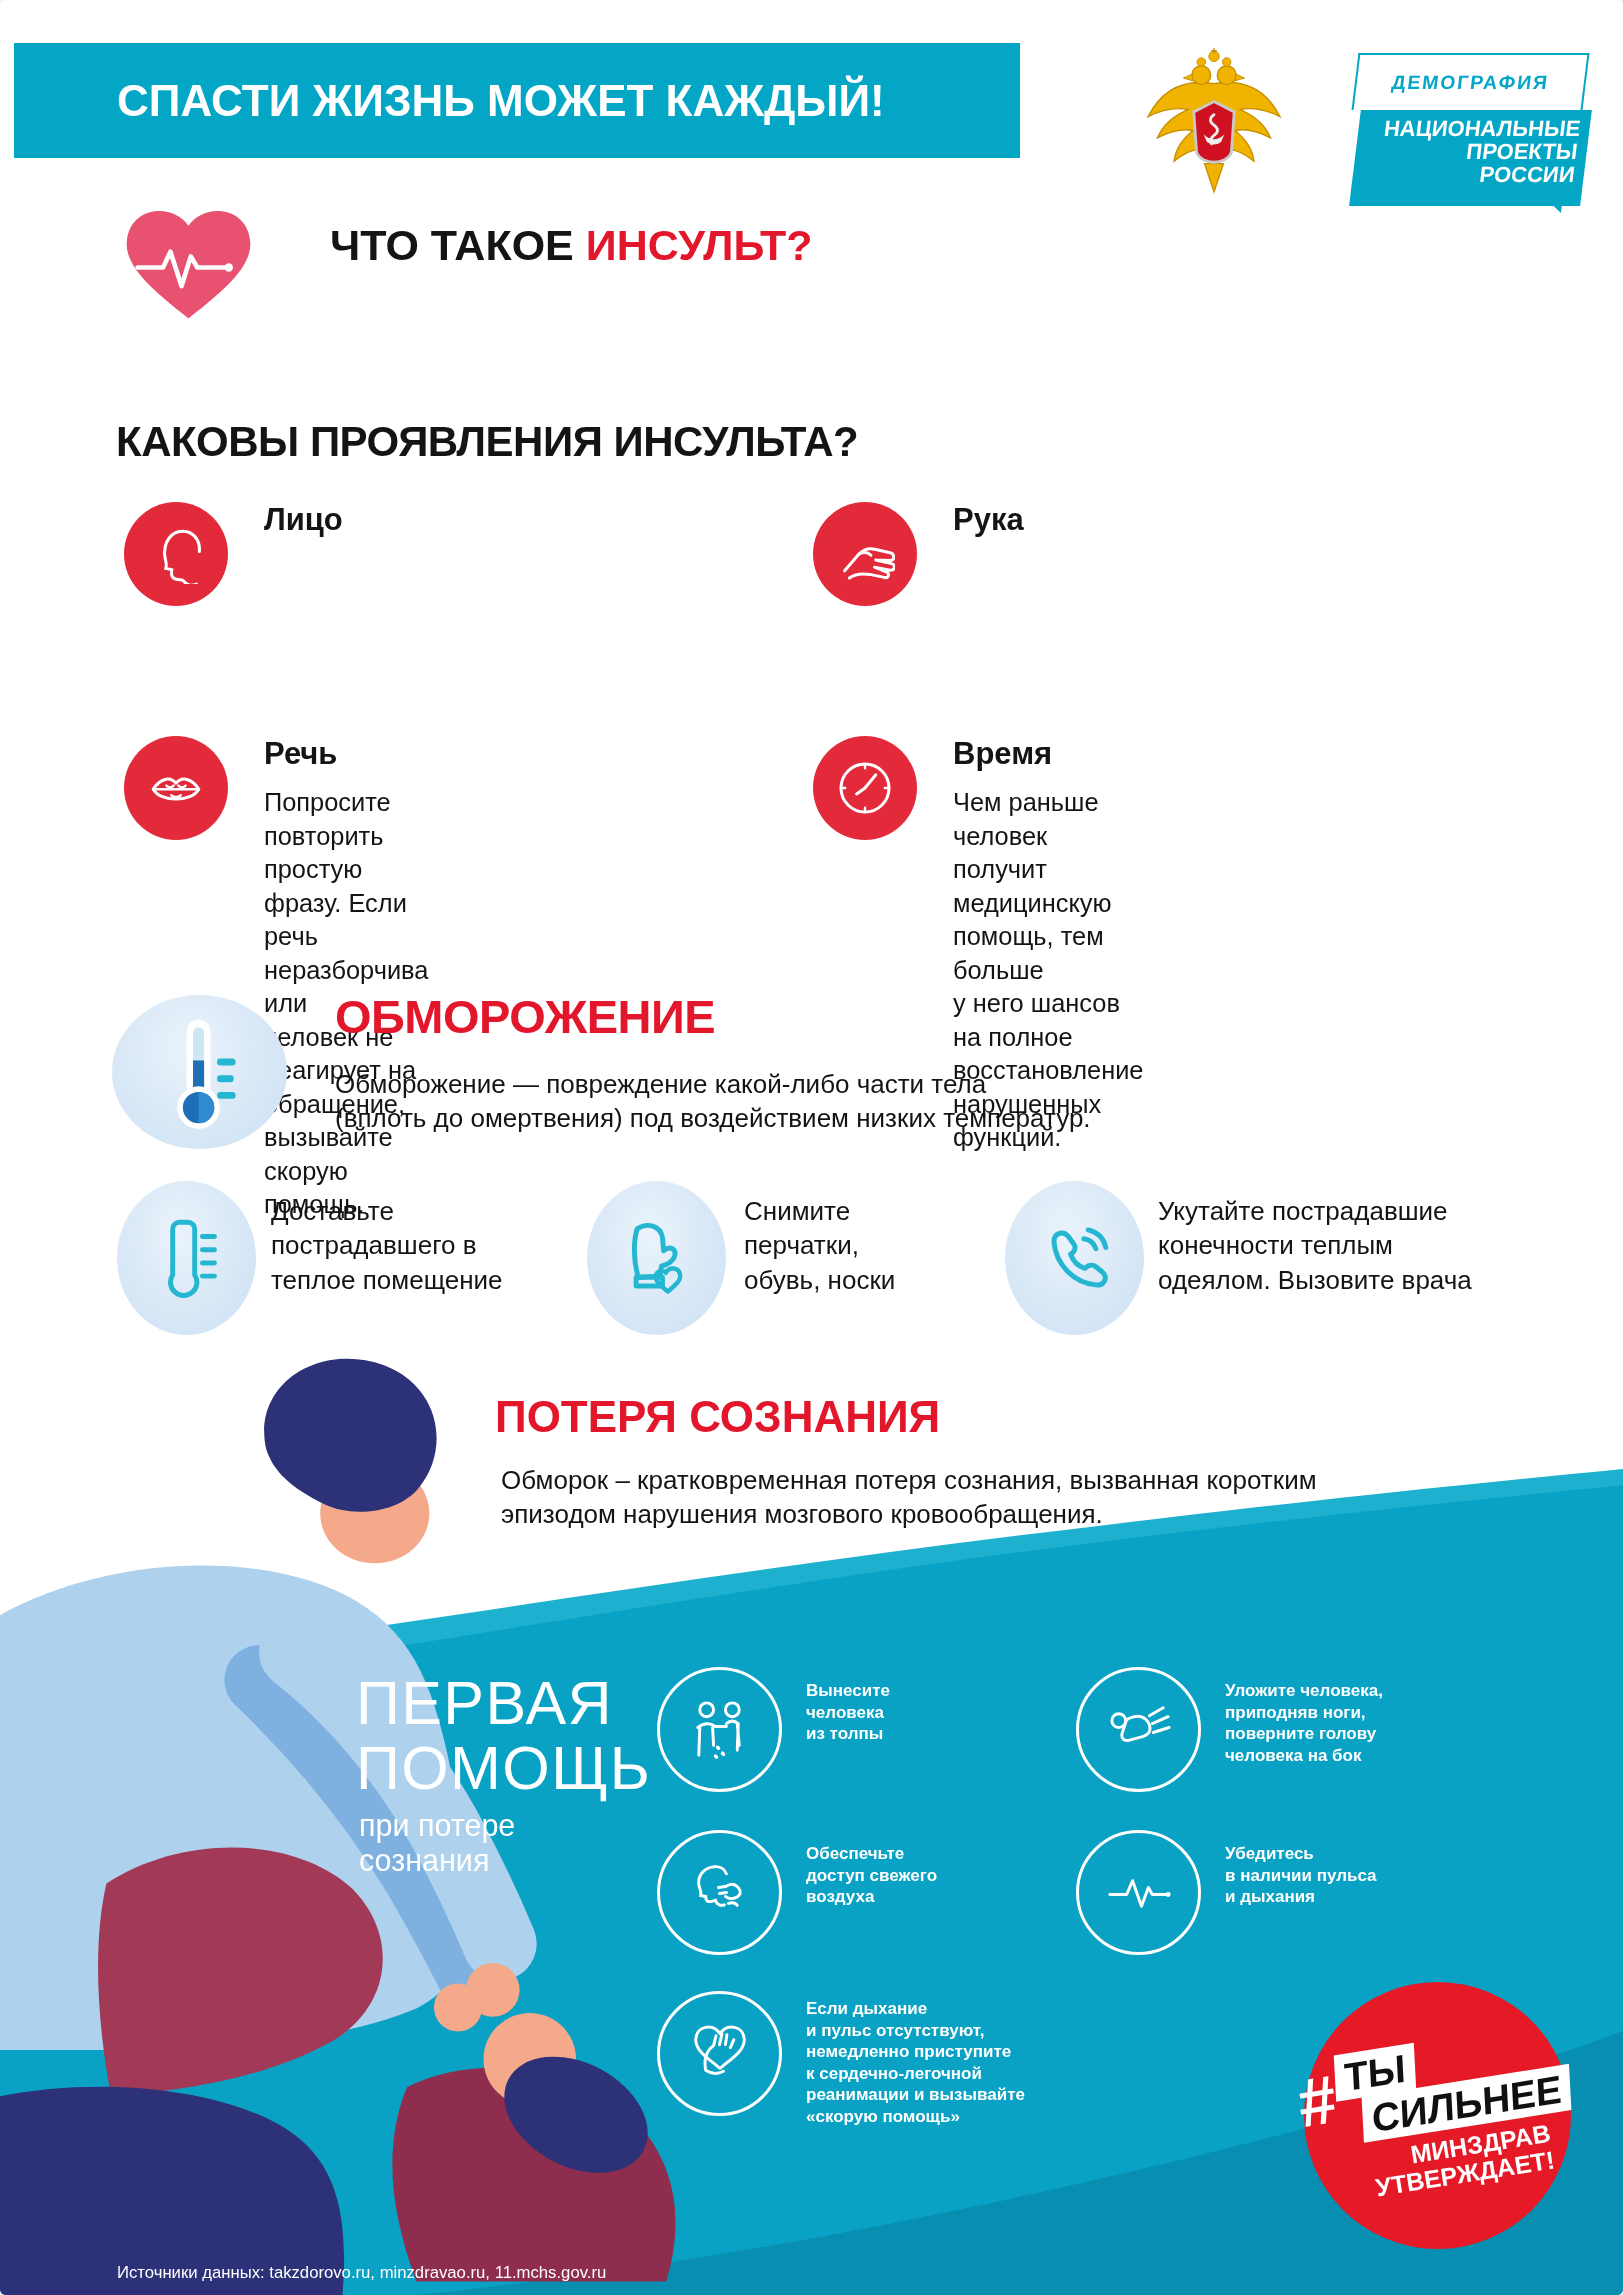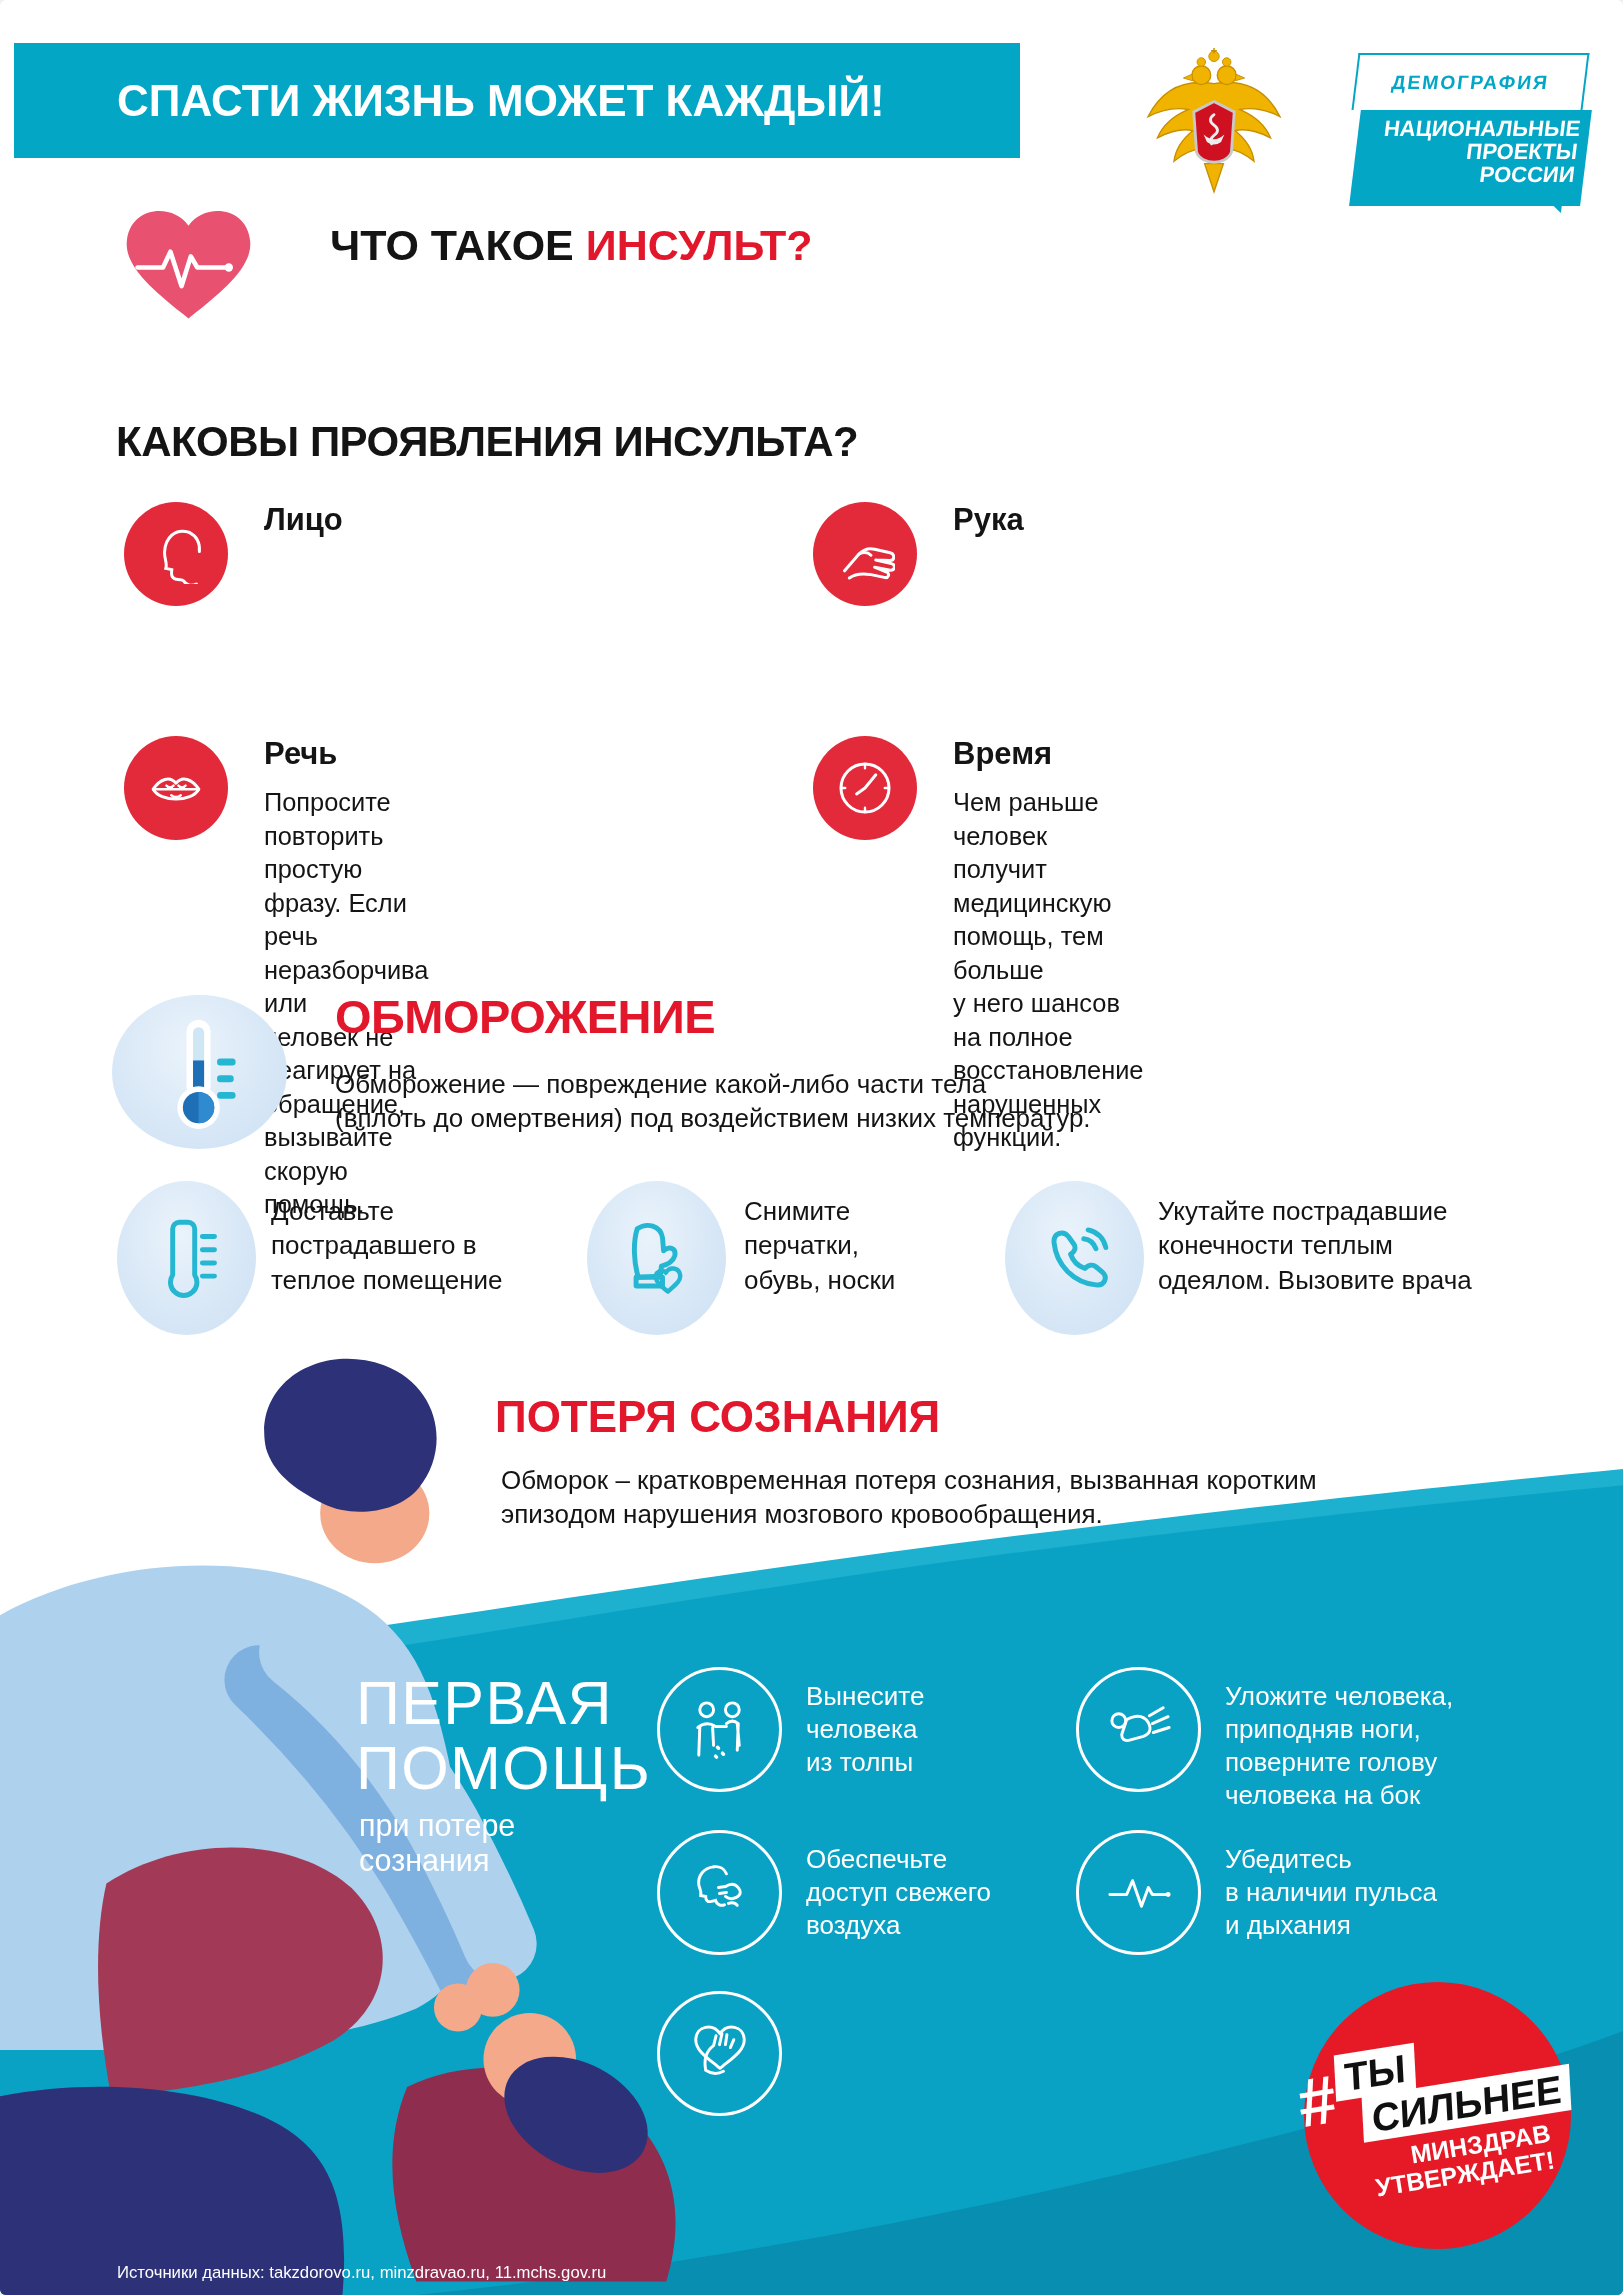--- a/index.html
+++ b/index.html
@@ -58,21 +58,21 @@
 
   
   .wave{left:0;top:1425px;width:1623px;height:870px;}
   .illus{left:0;top:1328px;width:694px;height:968px;}
 
   
   .fa-title{left:356px;top:1671px;color:#fff;font-size:61px;line-height:1.06;letter-spacing:1.4px;}
   .fa-sub{left:359px;top:1808px;color:#fff;font-size:30.5px;line-height:1.16;}
   .fa-ico{position:absolute;width:119px;height:119px;border:3.2px solid #fff;border-radius:50%;
           display:flex;align-items:center;justify-content:center;}
-  .fa-text{position:absolute;color:#fff;font-size:26px;line-height:1.27;font-weight:normal;}
+  .fa-text{position:absolute;color:#fff;font-size:17px;line-height:1.27;font-weight:bold;}
   #fa1{left:657px;top:1667px;} #fat1{left:806px;top:1680px;}
   #fa2{left:1076px;top:1667px;} #fat2{left:1225px;top:1680px;}
   #fa3{left:657px;top:1830px;} #fat3{left:806px;top:1843px;}
   #fa4{left:1076px;top:1830px;} #fat4{left:1225px;top:1843px;}
   #fa5{left:657px;top:1991px;} #fat5{left:806px;top:1998px;}
 
   
   .badge{left:1304px;top:1982px;width:267px;height:267px;background:var(--badge-red);border-radius:50%;}
   .badge-inner{position:absolute;inset:0;transform:rotate(-9deg);display:flex;flex-direction:column;
                align-items:center;justify-content:center;}
@@ -314,20 +314,26 @@
   <div class="fa-text preline" id="fat4">Убедитесь
 в наличии пульса
 и дыхания</div>
 
   <div class="fa-ico" id="fa5">
     <svg width="74" height="74" viewBox="0 0 150 150">
       <path d="M75,34 C60,12 28,18 26,44 C24,66 48,82 70,100 L75,104 L80,100 C102,82 126,66 124,44 C122,18 90,12 75,34 Z" stroke="#fff" stroke-width="6" fill="none" stroke-linejoin="round"></path>
       <path d="M46,108 C42,86 48,68 62,58 M62,58 l5,-20 M74,56 l5,-22 M86,56 l3,-20 M96,62 l7,-16 M46,108 q18,12 36,2" stroke="#fff" stroke-width="6" fill="none" stroke-linecap="round" stroke-linejoin="round"></path>
     </svg>
   </div>
+  <div class="fa-text preline" id="fat5">Если дыхание
+и пульс отсутствуют,
+немедленно приступите
+к сердечно-легочной
+реанимации и вызывайте
+«скорую помощь»</div>
 
   <div class="abs badge">
     <div class="badge-inner">
       <div class="badge-row">
         <div class="badge-hash">#</div>
         <div class="badge-boxes">
           <div class="bx">ТЫ</div>
           <div class="bx bx-siln">СИЛЬНЕЕ</div>
         </div>
       </div>

